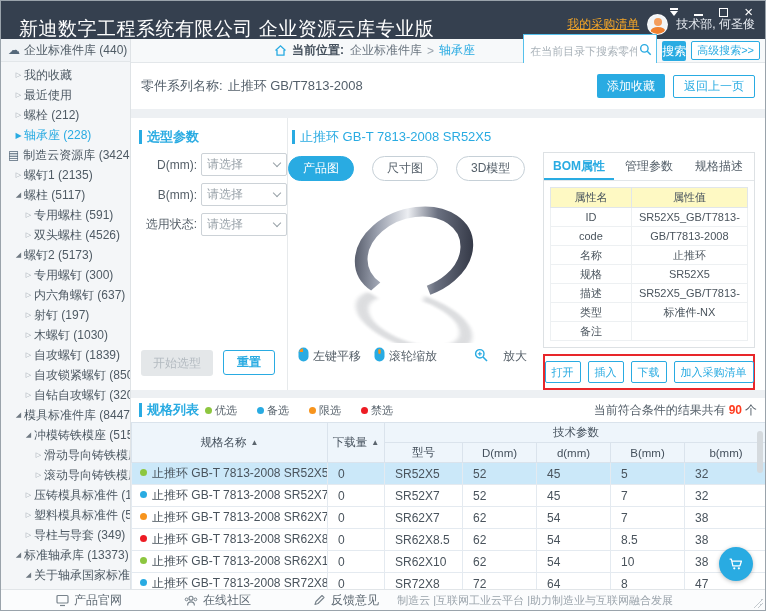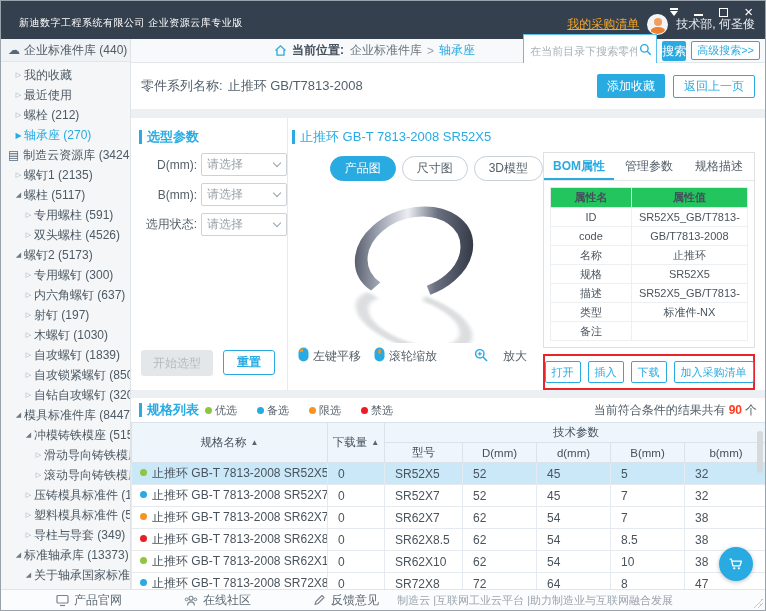--- a/index.html
+++ b/index.html
@@ -2,21 +2,21 @@
 <html><head>
 <meta charset="utf-8">
 <style>
   html,body{margin:0;padding:0;background:#d8dbde;}
   *{box-sizing:border-box;}
   .window{position:relative;width:766px;height:611px;background:#fff;overflow:hidden;
     font-family:"Liberation Sans","DejaVu Sans",sans-serif;font-size:12px;color:#444;
     border:1px solid #9aa3ab;}
   
   .titlebar{position:absolute;top:0;left:0;right:0;height:38px;background:#35404f;}
-  .app-title{position:absolute;left:18px;top:15px;color:#ffffff;font-size:10px;letter-spacing:.5px;white-space:nowrap;}
+  .app-title{position:absolute;left:18px;top:15px;color:#ffffff;font-size:19px;letter-spacing:.5px;white-space:nowrap;}
   .win-controls{position:absolute;top:5px;right:12px;display:flex;gap:16px;align-items:center;height:12px;}
   .wc{cursor:default;}
   .wc-caret{width:0;height:0;border-left:4px solid transparent;border-right:4px solid transparent;border-top:5px solid #fff;position:relative;margin-top:3px;}
   .wc-caret::before{content:'';position:absolute;left:-4px;top:-8px;width:8px;height:2px;background:#fff;}
   .wc-min{width:9px;height:2px;background:#fff;margin-top:6px;}
   .wc-max{width:9px;height:9px;border:1.5px solid #fff;}
   .wc-close{color:#fff;font-size:15px;line-height:10px;margin-top:-1px;}
   .user-area{position:absolute;right:10px;top:13px;display:flex;align-items:center;gap:8px;}
   .purchase-link{color:#f7a727;text-decoration:underline;font-size:12px;white-space:nowrap;}
   .avatar{width:21px;height:21px;border-radius:50%;background:#f2f5f7;position:relative;overflow:hidden;flex:none;border:1px solid rgba(255,255,255,.7);}
@@ -68,34 +68,34 @@
   .chev{width:6px;height:6px;border-right:1.2px solid #98a1a8;border-bottom:1.2px solid #98a1a8;transform:rotate(45deg);margin-top:-3px;flex:none;}
   .param-buttons{position:absolute;bottom:14px;left:10px;display:flex;gap:10px;}
   .btn-start{background:#e4e7e9;color:#b3bac0;height:26px;line-height:26px;padding:0 12px;border-radius:3px;font-size:12px;white-space:nowrap;}
   .btn-reset{background:#fff;border:1px solid #29abe2;color:#29abe2;height:25px;line-height:23px;padding:0 13px;border-radius:3px;font-size:12px;font-weight:bold;white-space:nowrap;}
   .right-group{flex:1;padding-top:10px;min-width:0;}
   .current-spec{display:flex;align-items:center;gap:5px;margin-left:4px;height:18px;}
   .cs-label{color:#33475a;font-size:13px;font-weight:bold;white-space:nowrap;}
   .cs-value{color:#29abe2;font-size:13px;white-space:nowrap;}
   .pv-row{display:flex;margin-top:6px;}
   .preview-col{flex:1;min-width:0;display:flex;flex-direction:column;}
-  .pill-tabs{display:flex;gap:6px;justify-content:flex-end;margin-top:4px;}
+  .pill-tabs{display:flex;gap:18px;justify-content:flex-start;margin-top:4px;}
   .pill{height:25px;line-height:23px;padding:0 14px;border-radius:13px;border:1px solid #c6d0d7;background:#fff;color:#55606a;font-size:12px;white-space:nowrap;}
   .pill.active{background:#29abe2;border-color:#29abe2;color:#fff;}
   .ring-area{height:164px;display:flex;align-items:center;justify-content:center;}
   .hints{display:flex;align-items:center;gap:13px;padding:0 16px 0 10px;margin-top:2px;}
   .hint{display:flex;align-items:center;gap:4px;color:#555f68;font-size:12px;white-space:nowrap;}
   .zoom-hint{margin-left:auto;display:flex;align-items:center;gap:15px;color:#555f68;font-size:12px;white-space:nowrap;}
   .props-col{width:212px;flex:none;margin-right:10px;}
   .props-panel{border:1px solid #dde1e4;background:#fff;}
   .ptabs{display:flex;height:28px;border-bottom:1px solid #e2e6e9;}
   .ptab{flex:1;text-align:center;line-height:27px;font-size:12px;color:#55606a;white-space:nowrap;}
   .ptab.active{color:#29abe2;font-weight:bold;border-bottom:2px solid #29abe2;}
   .ptable{width:calc(100% - 12px);margin:6px;border-collapse:collapse;border:1px solid #e1e6ea;font-size:11px;table-layout:fixed;}
-  .ptable th{background:#22c55e;color:#44505c;font-weight:bold;height:20px;border:1px solid #e1e6ea;}
+  .ptable th{background:#fef9c3;color:#44505c;font-weight:normal;height:20px;border:1px solid #e1e6ea;}
   .ptable td{height:19px;text-align:center;border:1px solid #edf0f2;color:#4a545d;white-space:nowrap;overflow:hidden;padding:0 2px;}
   .ptable col.c1{width:41%;}
   .actions-box{margin-top:6px;border:2px solid #e8262a;padding:5px 3px;display:flex;gap:7px;justify-content:center;align-items:center;}
   .act-btn{border:1px solid #29abe2;color:#29abe2;background:#fff;height:22px;line-height:20px;padding:0 6px;border-radius:2px;font-size:11px;white-space:nowrap;}
   
   .spec-head{display:flex;align-items:center;height:24px;padding:0 8px;}
   .legend{display:flex;align-items:center;gap:20px;margin-left:6px;}
   .leg{display:flex;align-items:center;gap:3px;font-size:11px;color:#55606a;white-space:nowrap;}
   .dot{width:7px;height:7px;border-radius:50%;flex:none;}
   .result{margin-left:auto;font-size:12px;color:#55606a;white-space:nowrap;}
@@ -175,21 +175,21 @@
         <div class="tree-item lvl1">
           <span class="tree-arrow">▷</span>
           <span class="tree-label">最近使用</span>
         </div>
         <div class="tree-item lvl1">
           <span class="tree-arrow">▷</span>
           <span class="tree-label">螺栓 (212)</span>
         </div>
         <div class="tree-item lvl1 sel">
           <span class="tree-arrow">▶</span>
-          <span class="tree-label">轴承座 (270)</span>
+          <span class="tree-label">轴承座 (228)</span>
         </div>
         <div class="tree-item lvl0">
           <span class="tree-ic">▤</span>
           <span class="tree-label">制造云资源库 (34245)</span>
         </div>
         <div class="tree-item lvl1">
           <span class="tree-arrow">▷</span>
           <span class="tree-label">螺钉1 (2135)</span>
         </div>
         <div class="tree-item lvl1">

